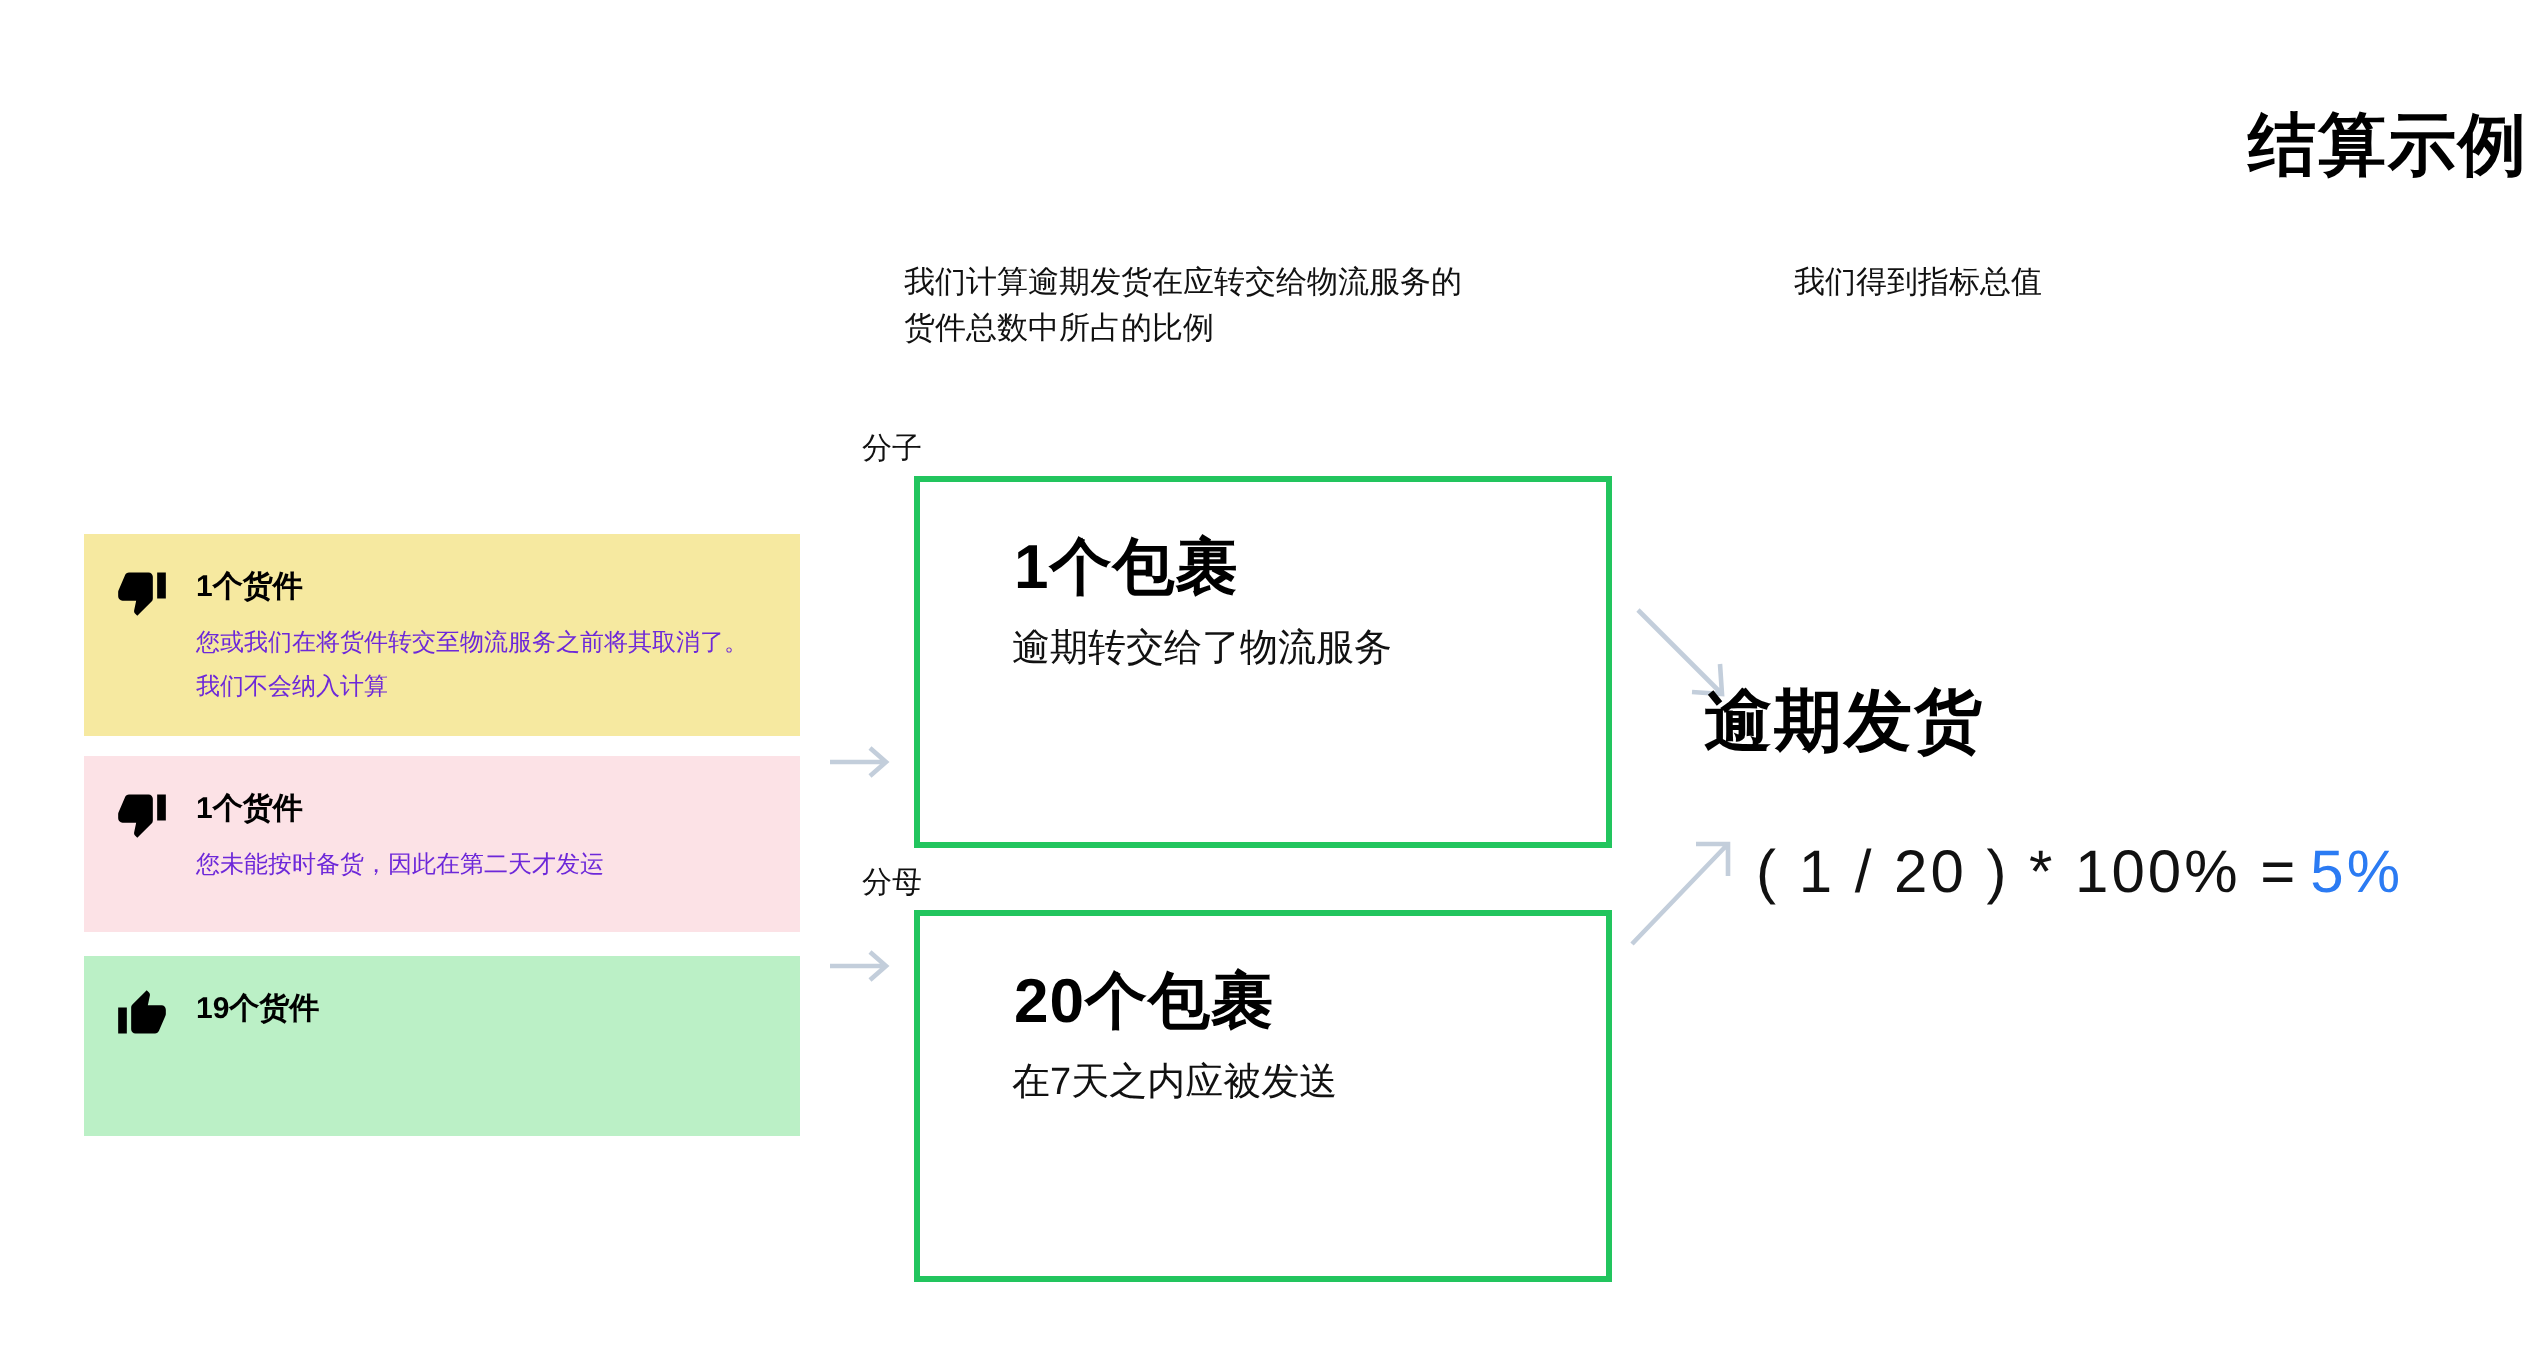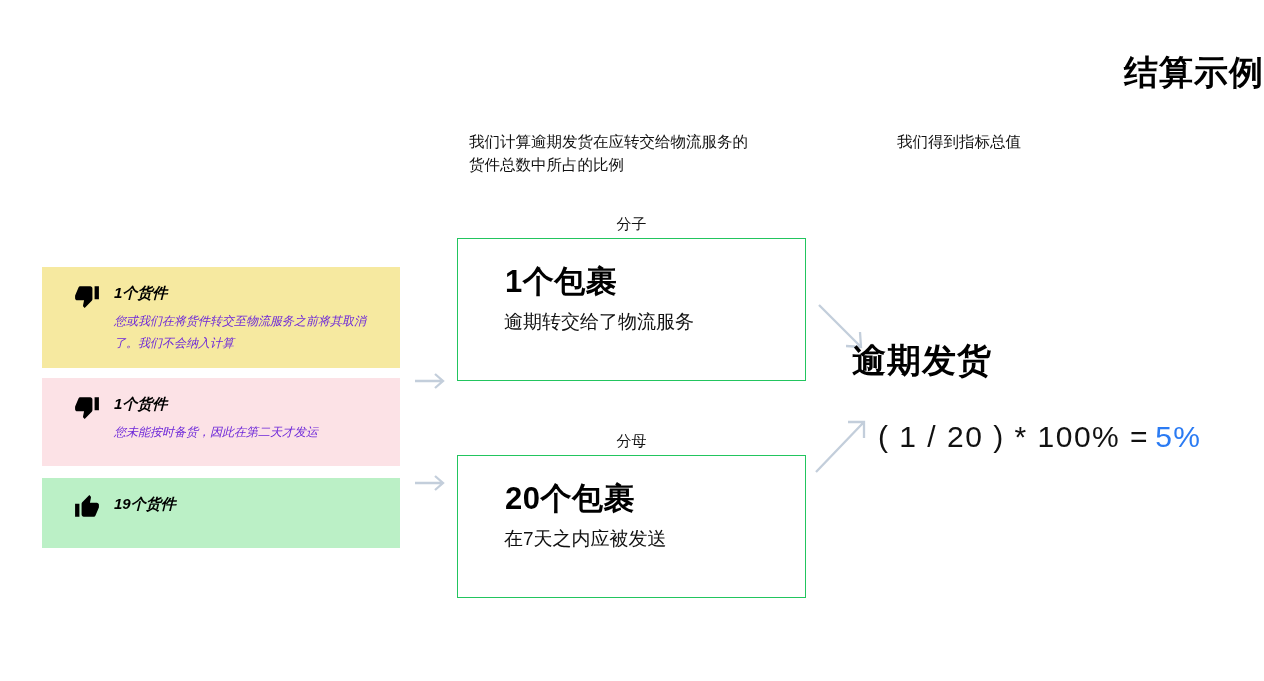--- a/index.html
+++ b/index.html
@@ -7,45 +7,45 @@
     position:relative;width:1264px;height:681px;background:#ffffff;
     font-family:"Liberation Sans","DejaVu Sans",sans-serif;color:#101010;
     overflow:hidden;
   }
   .page-title{
     position:absolute;top:50px;left:0;width:100%;text-align:right;
     font-size:34px;font-weight:700;letter-spacing:1px;color:#000;
   }
   .col-header{position:absolute;font-size:15.5px;line-height:23px;color:#111;}
   .col-header.left{left:40px;top:130px;width:360px;}
-  .col-header.middle{left:469px;top:130px;width:360px;}
+  .col-header.middle{left:452px;top:130px;width:360px;}
   .col-header.right{left:897px;top:130px;width:320px;}
 
   .card{
     position:absolute;left:42px;width:358px;box-sizing:border-box;
-    display:flex;gap:13px;padding:15px 32px;font-style:italic;
+    display:flex;gap:13px;padding:15px 16px;
   }
   .card.c0{top:267px;height:101px;}
   .card.c1{top:378px;height:88px;}
-  .card.c2{top:478px;height:70px;}
+  .card.c2{top:478px;height:90px;}
   .card .icon{flex:0 0 27px;padding-top:1px;}
   .card .icon svg{display:block;}
   .card .txt{flex:1;}
   .card-title{font-size:15px;font-weight:700;margin:2px 0 7px 0;color:#000;}
   .card-body{font-size:12px;line-height:22px;color:#6d28d9;}
 
   .frac-label{
-    position:absolute;width:349px;text-align:center;font-size:15px;color:#111;
-    left:457px;
+    position:absolute;width:349px;text-align:left;font-size:15px;color:#111;
+    left:431px;
   }
   .frac-label.num{top:215px;}
   .frac-label.den{top:432px;}
   .frac-box{
-    position:absolute;left:457px;width:349px;height:143px;box-sizing:border-box;
-    background:#fff;border:1px solid #22c55e;
+    position:absolute;left:457px;width:349px;height:186px;box-sizing:border-box;
+    background:#fff;border:3px solid #22c55e;
   }
   .frac-box.num{top:238px;}
   .frac-box.den{top:455px;}
   .frac-box .big{
     position:absolute;left:47px;top:22px;font-size:31px;font-weight:700;color:#000;
     letter-spacing:0.5px;
   }
   .frac-box .sub{
     position:absolute;left:46px;top:70px;font-size:19px;color:#111;
   }

